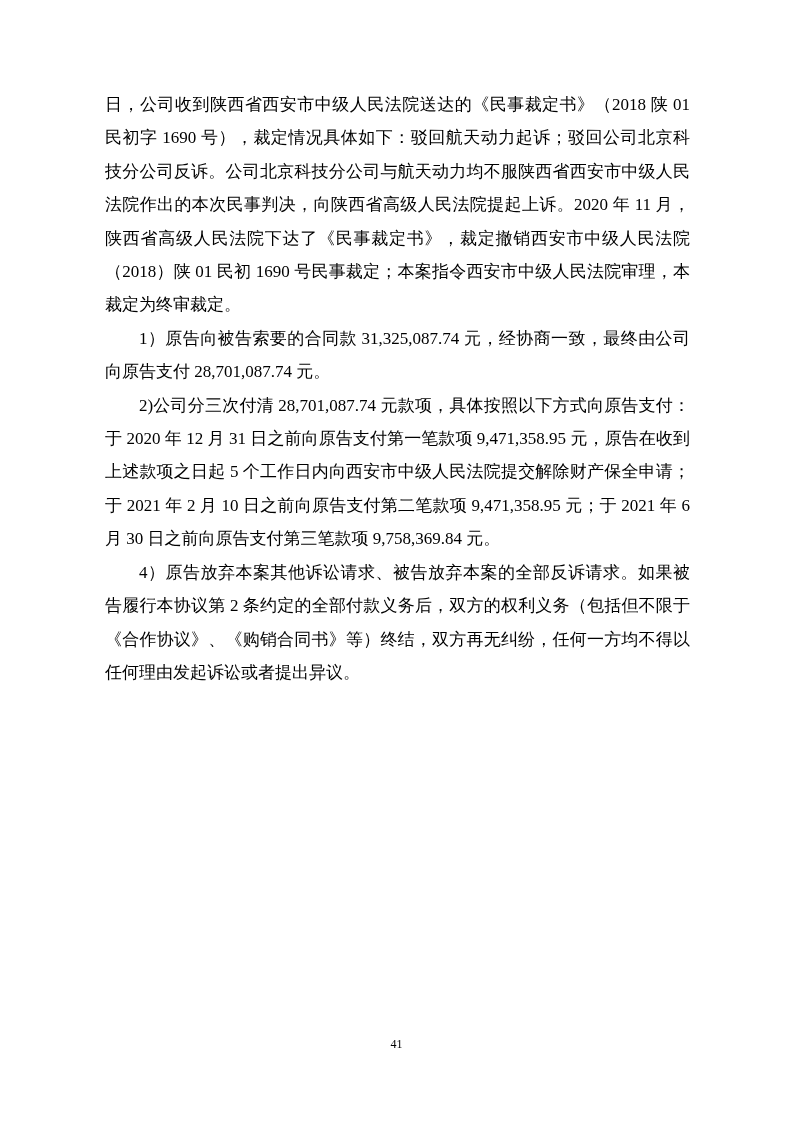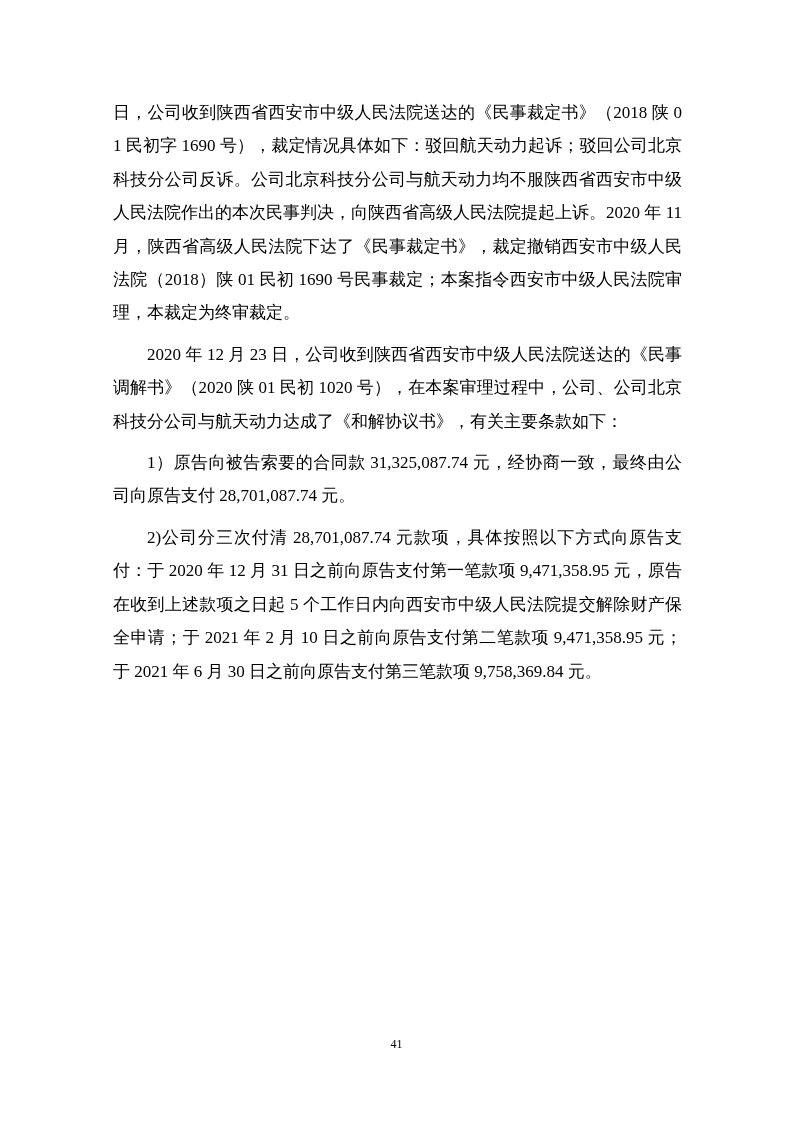--- a/index.html
+++ b/index.html
@@ -16,21 +16,21 @@
     font-family: "Liberation Serif", "DejaVu Serif", serif;
     color: #000000;
   }
   .content {
     position: absolute;
     left: 105px;
     top: 88px;
     width: 585px;
   }
   .para {
-    margin: 8px;
+    margin: 0;
     font-size: 17px;
     line-height: 33.4px;
     text-align: justify;
     text-justify: inter-ideograph;
     text-indent: 2em;
     word-break: break-all;
   }
   .para.continuation {
     text-indent: 0;
   }
@@ -44,18 +44,18 @@
     line-height: 16px;
     color: #000000;
   }
 </style>
 </head>
 <body>
 
 <div class="page">
   <div class="content">
     <p class="para continuation">日，公司收到陕西省西安市中级人民法院送达的《民事裁定书》（2018 陕 01 民初字 1690 号），裁定情况具体如下：驳回航天动力起诉；驳回公司北京科技分公司反诉。公司北京科技分公司与航天动力均不服陕西省西安市中级人民法院作出的本次民事判决，向陕西省高级人民法院提起上诉。2020 年 11 月，陕西省高级人民法院下达了《民事裁定书》，裁定撤销西安市中级人民法院（2018）陕 01 民初 1690 号民事裁定；本案指令西安市中级人民法院审理，本裁定为终审裁定。</p>
-    <p class="para">2020 年 12 月 23 日，公司收到陕西省西安市中级人民法院送达的《民事调解书》（2020 陕 01 民初 1020 号），在本案审理过程中，公司、公司北京科技分公司与航天动力达成了《和解协议书》，有关主要条款如下：</p>
     <p class="para">1）原告向被告索要的合同款 31,325,087.74 元，经协商一致，最终由公司向原告支付 28,701,087.74 元。</p>
     <p class="para">2)公司分三次付清 28,701,087.74 元款项，具体按照以下方式向原告支付：于 2020 年 12 月 31 日之前向原告支付第一笔款项 9,471,358.95 元，原告在收到上述款项之日起 5 个工作日内向西安市中级人民法院提交解除财产保全申请；于 2021 年 2 月 10 日之前向原告支付第二笔款项 9,471,358.95 元；于 2021 年 6 月 30 日之前向原告支付第三笔款项 9,758,369.84 元。</p>
+    <p class="para">4）原告放弃本案其他诉讼请求、被告放弃本案的全部反诉请求。如果被告履行本协议第 2 条约定的全部付款义务后，双方的权利义务（包括但不限于《合作协议》、《购销合同书》等）终结，双方再无纠纷，任何一方均不得以任何理由发起诉讼或者提出异议。</p>
   </div>
   <div class="footer">41</div>
 </div>
 
 </body></html>

